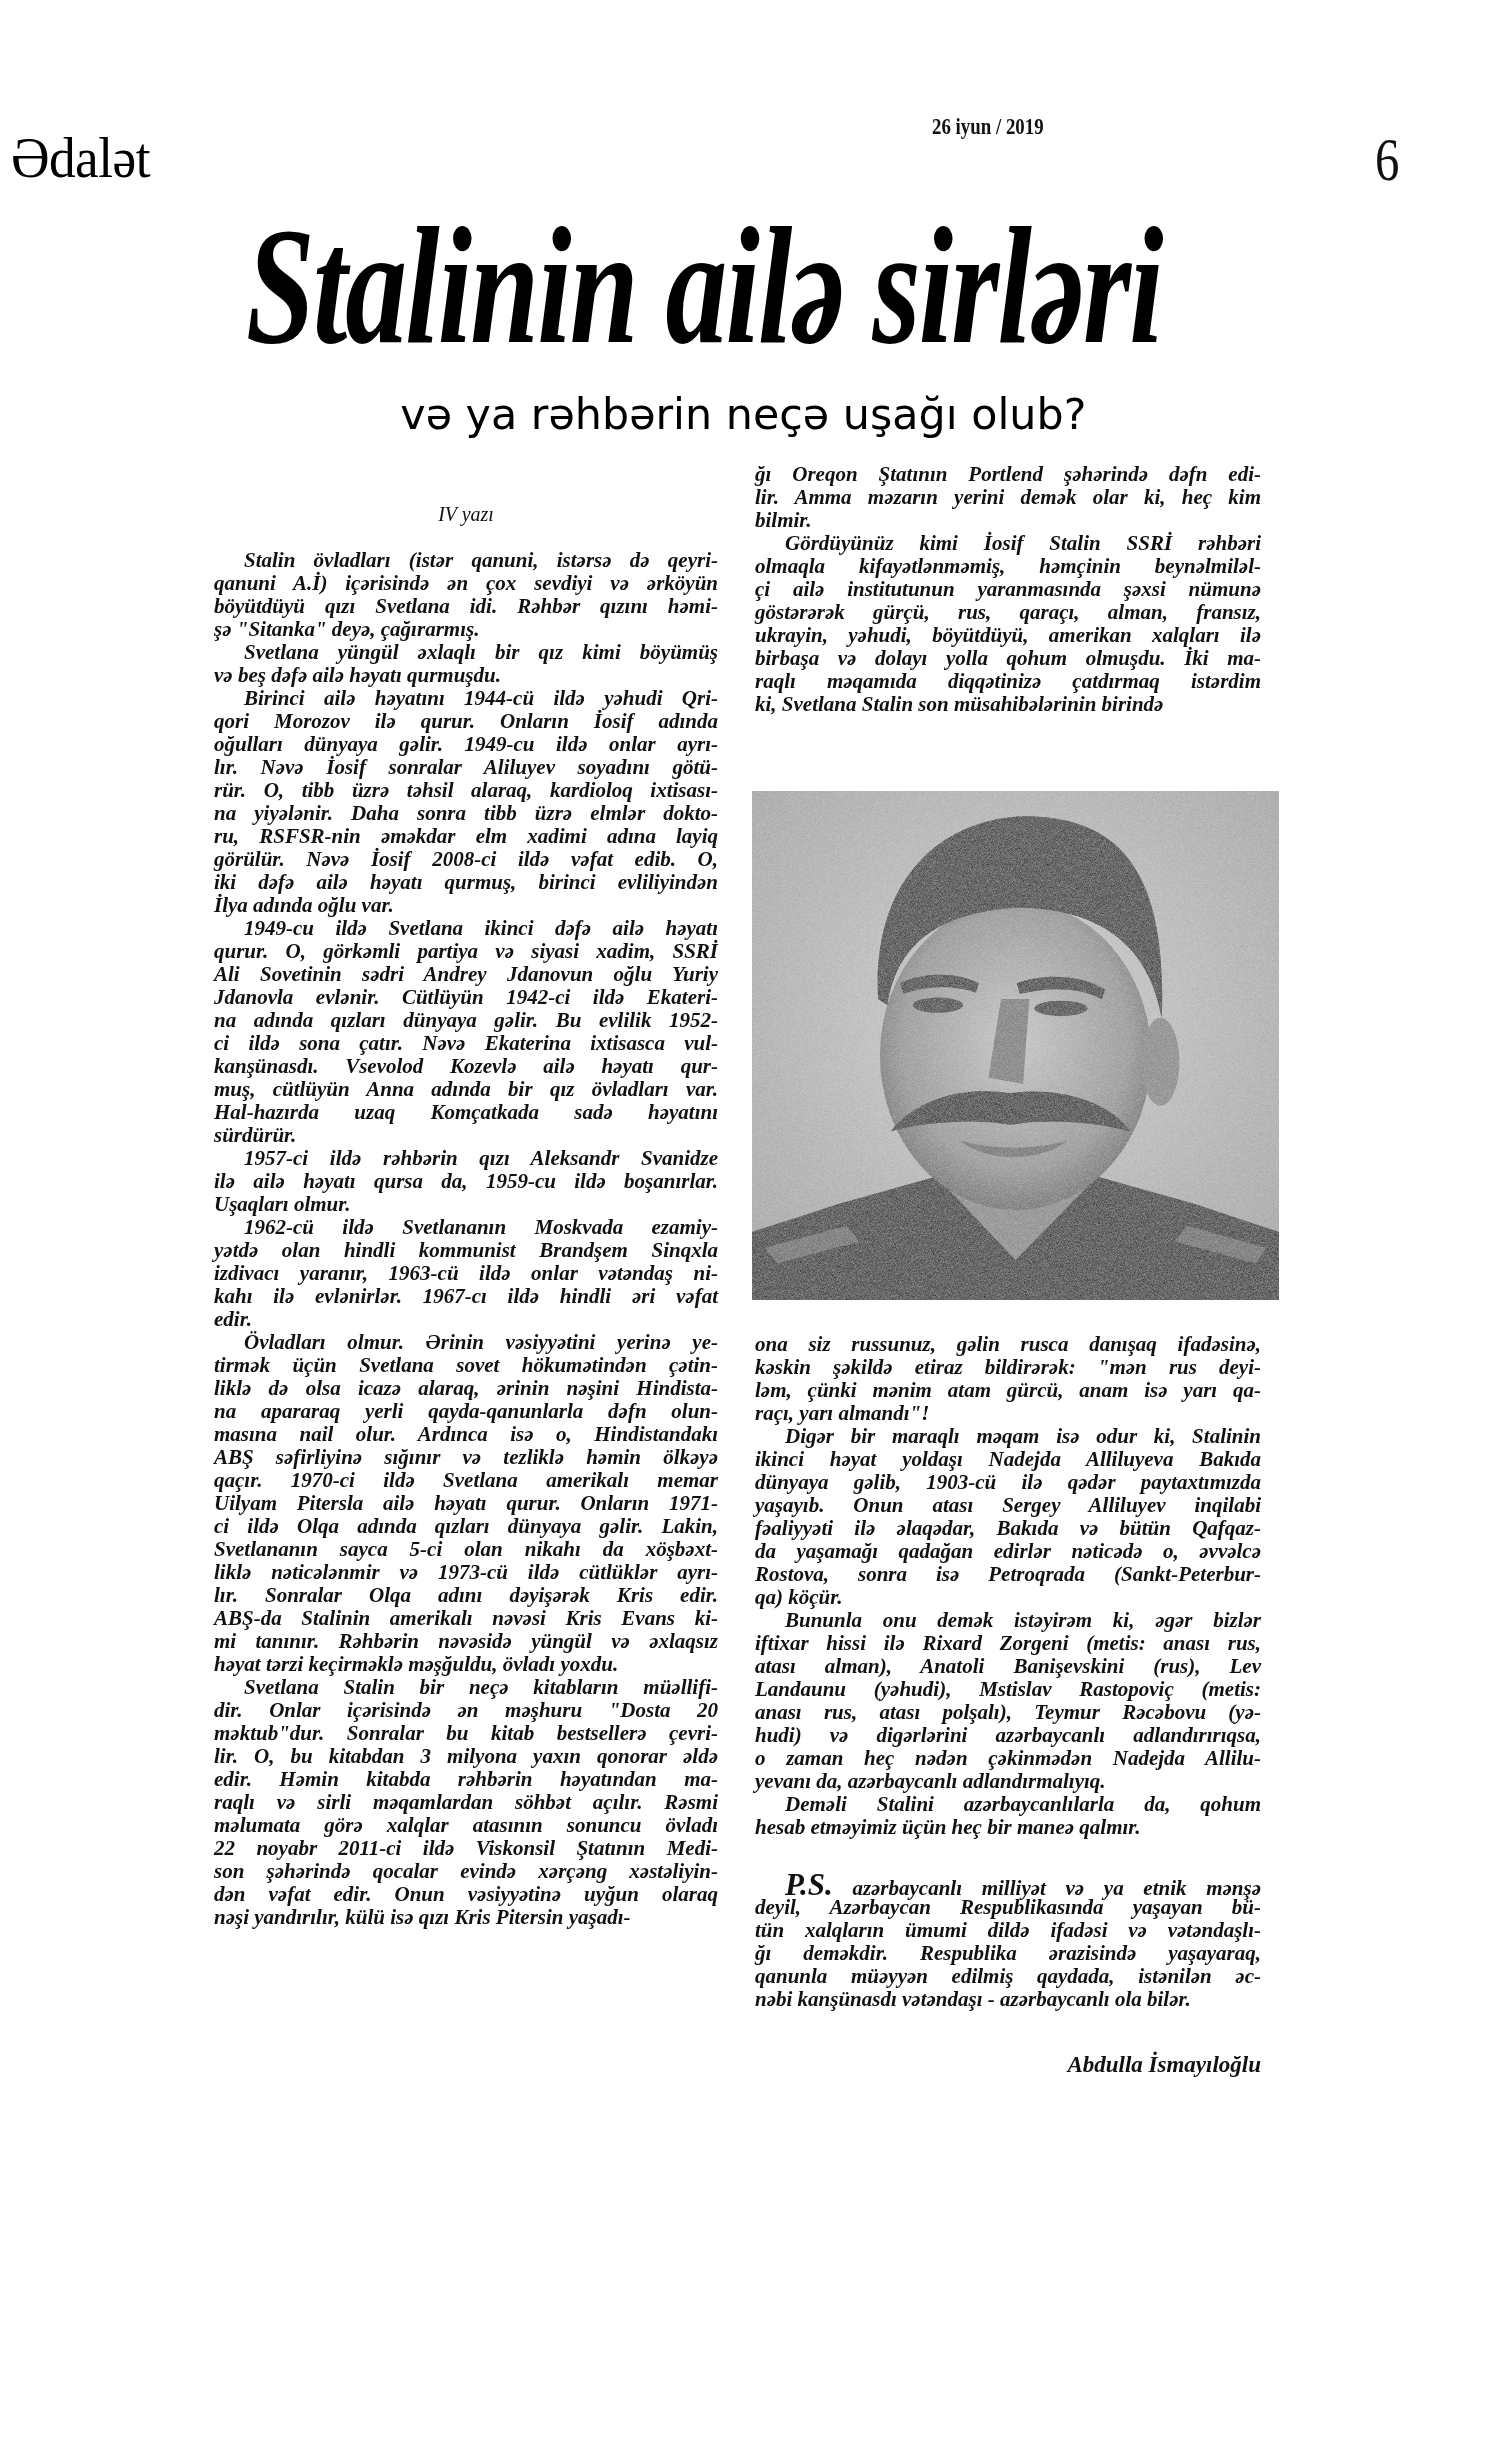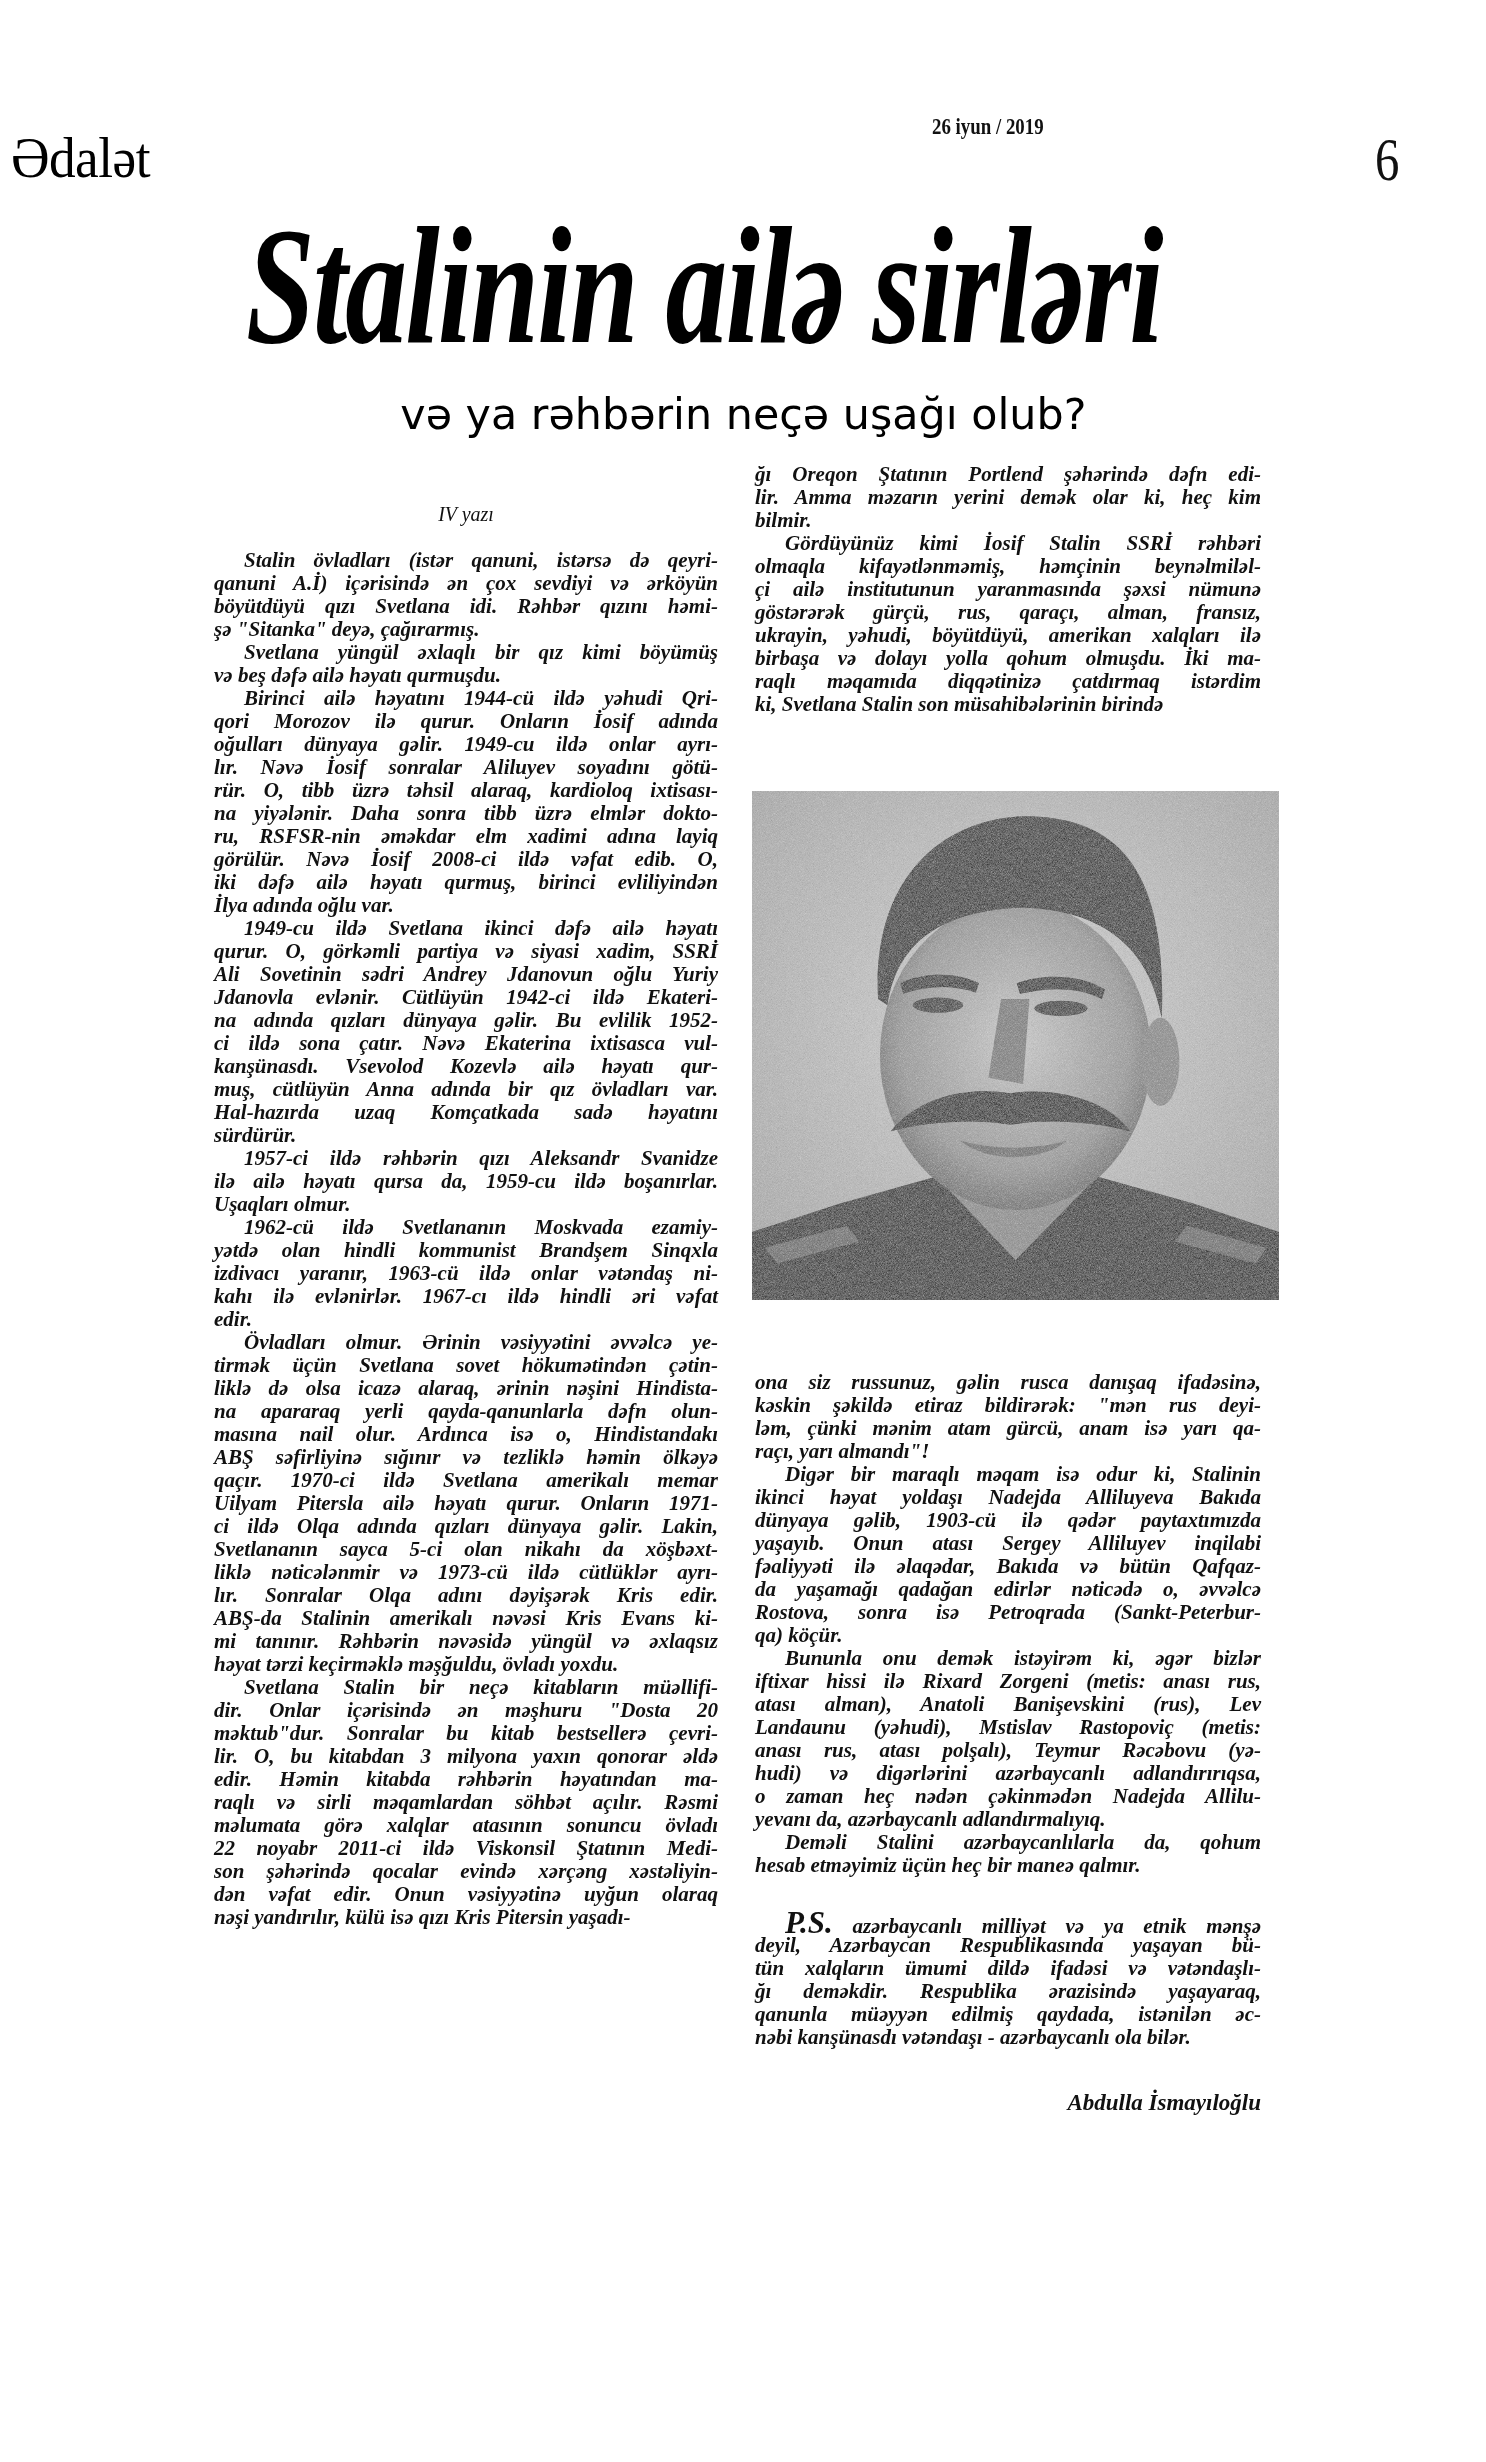--- a/index.html
+++ b/index.html
@@ -11,21 +11,21 @@
   .subhead { position: absolute; left: 0; width: 1487px; top: 394px; text-align: center; font-family: "DejaVu Sans", sans-serif; font-weight: normal; font-size: 42px; line-height: 1; color: #000; }
   .subhead span { display: inline-block; transform: scaleX(1.02); }
   .col { position: absolute; font-family: "Liberation Serif", serif; font-style: italic; font-weight: bold; font-size: 21px; line-height: 23px; color: #111; }
   .col .line { display: block; white-space: nowrap; text-align: justify; text-align-last: justify; height: 23px; }
   .col .line.last { text-align-last: left; }
   .col .line.indent { padding-left: 30px; }
   .col .line.center { text-align: center; text-align-last: center; }
   .col .gap { display: block; height: 23px; }
   .col-left { left: 214px; top: 463px; width: 504px; margin-top: 40px; }
   .col-right-top { left: 755px; top: 463px; width: 506px; }
-  .col-right-bottom { left: 755px; top: 1371px; width: 506px; }
+  .col-right-bottom { left: 755px; top: 1333px; width: 506px; }
   .kicker { font-weight: normal; font-size: 20px; }
   .ps-label { font-size: 31px; font-weight: bold; }
   .byline { text-align: right; text-align-last: right !important; font-size: 23px; }
   .portrait { position: absolute; left: 752px; top: 791px; width: 527px; height: 509px; background: #cfcfcf; overflow: hidden; }
   .portrait svg { width: 100%; height: 100%; display: block; }
 </style>
 </head>
 <body>
 
 <div class="masthead">Ədalət</div>
@@ -65,21 +65,21 @@
     <span class="line">Hal-hazırda uzaq Komçatkada sadə həyatını</span>
     <span class="line last">sürdürür.</span>
     <span class="line indent">1957-ci ildə rəhbərin qızı Aleksandr Svanidze</span>
     <span class="line">ilə ailə həyatı qursa da, 1959-cu ildə boşanırlar.</span>
     <span class="line last">Uşaqları olmur.</span>
     <span class="line indent">1962-cü ildə Svetlananın Moskvada ezamiy-</span>
     <span class="line">yətdə olan hindli kommunist Brandşem Sinqxla</span>
     <span class="line">izdivacı yaranır, 1963-cü ildə onlar vətəndaş ni-</span>
     <span class="line">kahı ilə evlənirlər. 1967-cı ildə hindli əri vəfat</span>
     <span class="line last">edir.</span>
-    <span class="line indent">Övladları olmur. Ərinin vəsiyyətini əvvəlcə ye-</span>
+    <span class="line indent">Övladları olmur. Ərinin vəsiyyətini yerinə ye-</span>
     <span class="line">tirmək üçün Svetlana sovet hökumətindən çətin-</span>
     <span class="line">liklə də olsa icazə alaraq, ərinin nəşini Hindista-</span>
     <span class="line">na apararaq yerli qayda-qanunlarla dəfn olun-</span>
     <span class="line">masına nail olur. Ardınca isə o, Hindistandakı</span>
     <span class="line">ABŞ səfirliyinə sığınır və tezliklə həmin ölkəyə</span>
     <span class="line">qaçır. 1970-ci ildə Svetlana amerikalı memar</span>
     <span class="line">Uilyam Pitersla ailə həyatı qurur. Onların 1971-</span>
     <span class="line">ci ildə Olqa adında qızları dünyaya gəlir. Lakin,</span>
     <span class="line">Svetlananın sayca 5-ci olan nikahı da xöşbəxt-</span>
     <span class="line">liklə nəticələnmir və 1973-cü ildə cütlüklər ayrı-</span>

